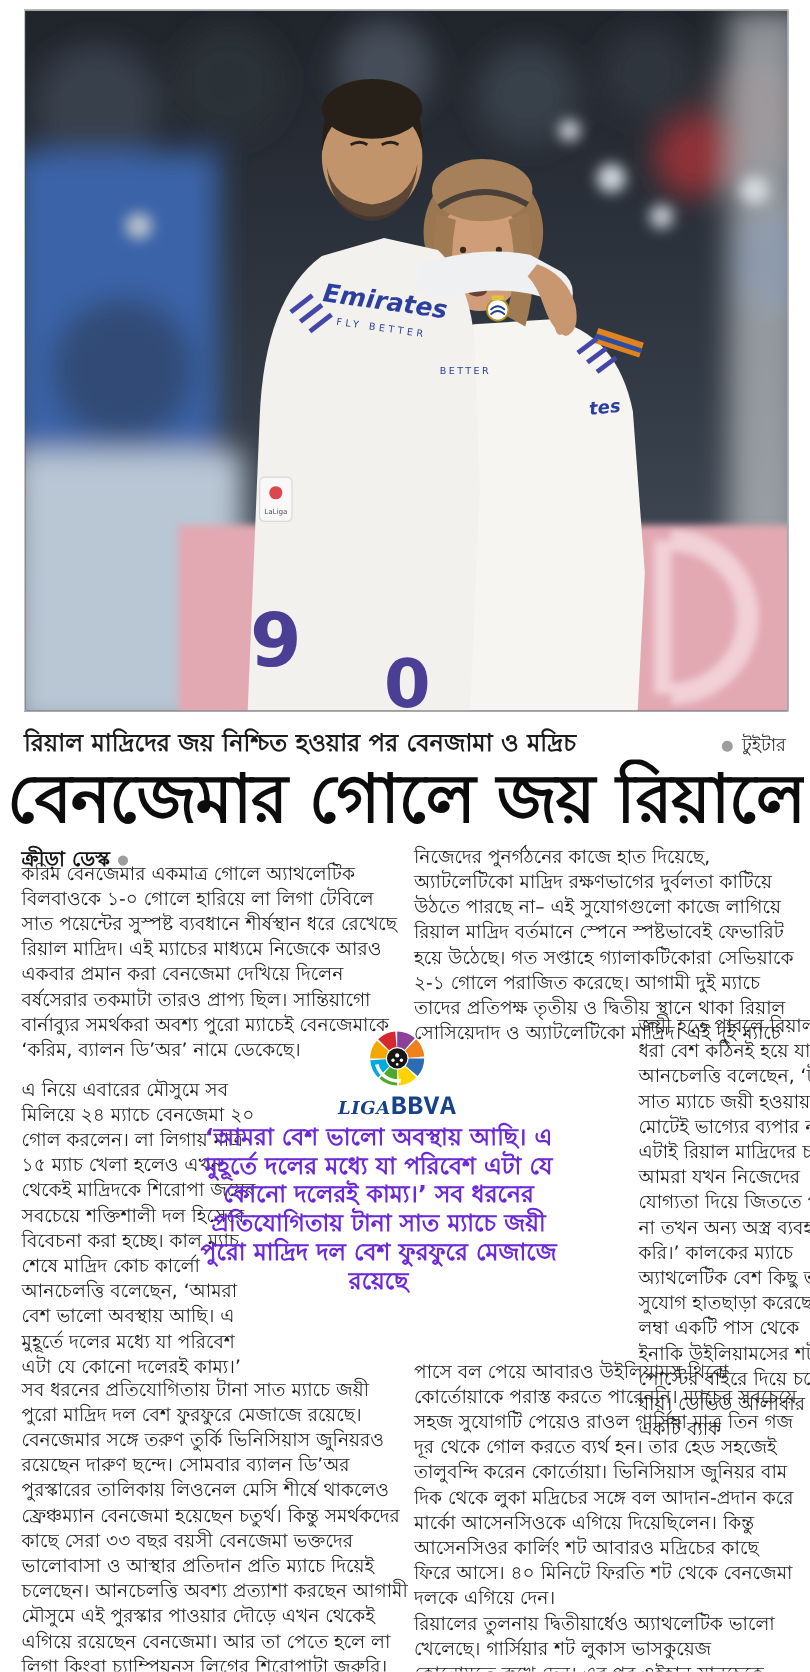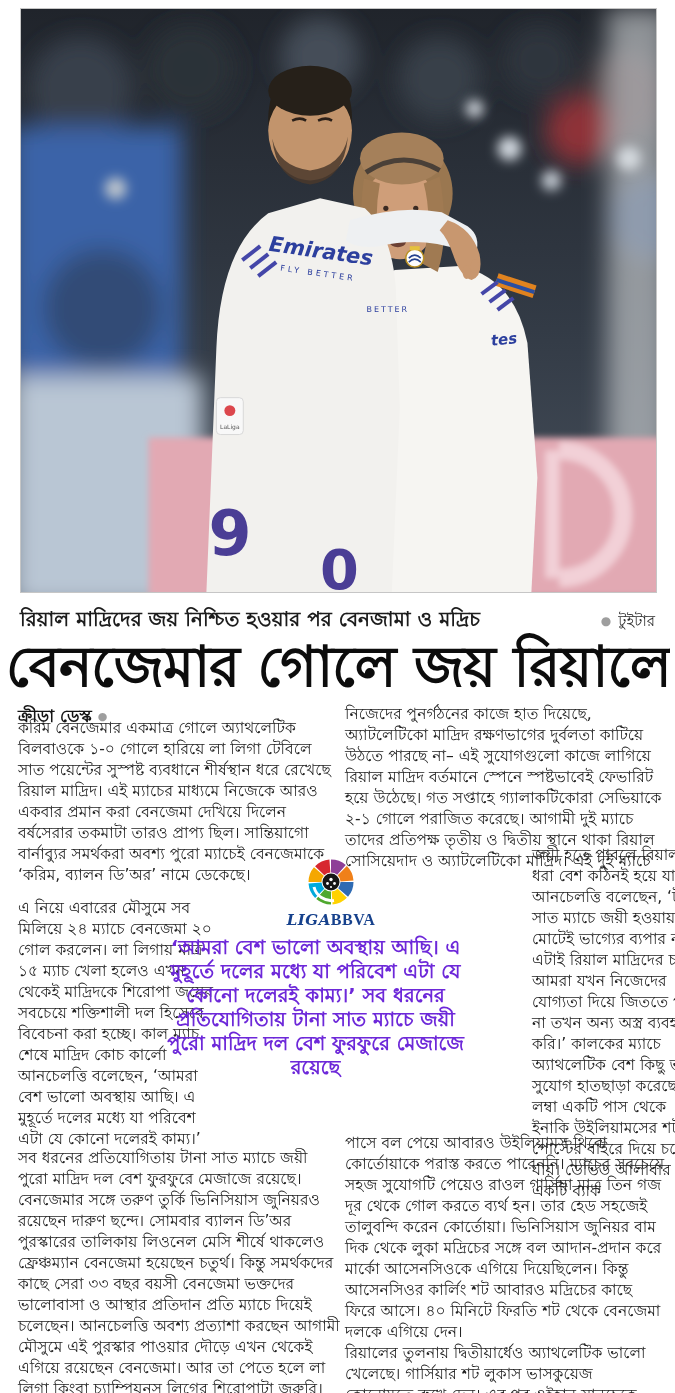--- a/index.html
+++ b/index.html
@@ -54,21 +54,21 @@
 
   
   .liga-logo { left:276px; top:856px; width:110px; text-align:center; }
   .liga-logo .mark { display:block; margin:0 auto; }
   .liga-wordmark { margin-top:2px; color:#16418c; white-space:nowrap; }
   .liga-word {
     font-family:"DejaVu Serif", serif; font-style:italic; font-weight:700;
     font-size:15px; letter-spacing:0.5px;margin-top:29px;
   }
   .bbva-word {
-    font-family:Liberation Serif, serif; font-weight:800; font-size:16px;
+    font-family:Liberation Mono, monospace; font-weight:800; font-size:22px;
     letter-spacing:0.5px;
   }
 
   
   .pull-quote {
     left:163px; top:936px; width:305px; text-align:center;
     font-size:19.5px; line-height:24px; font-weight:700; color:#6d28d9;
   }
 </style>
 </head>

